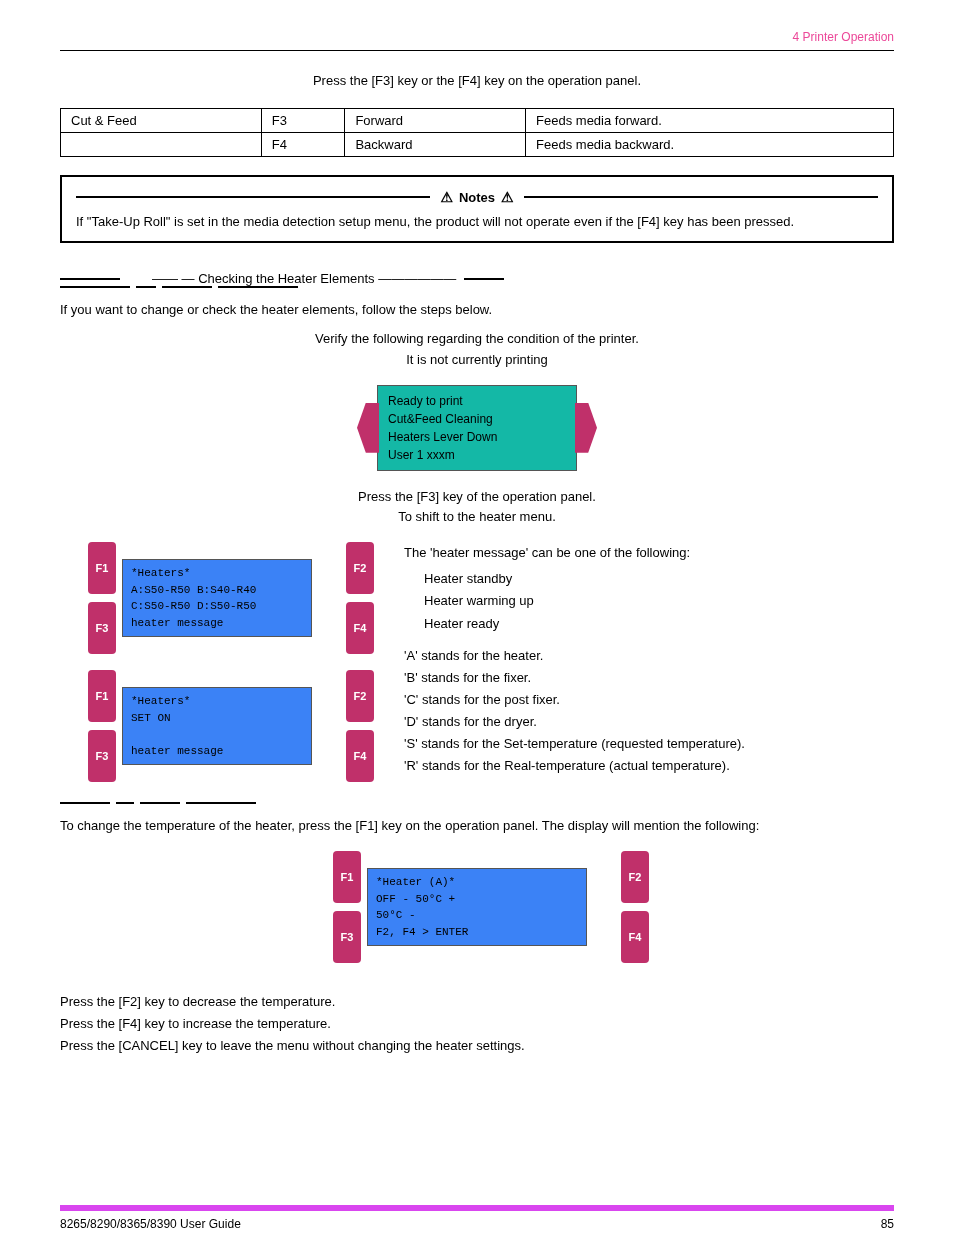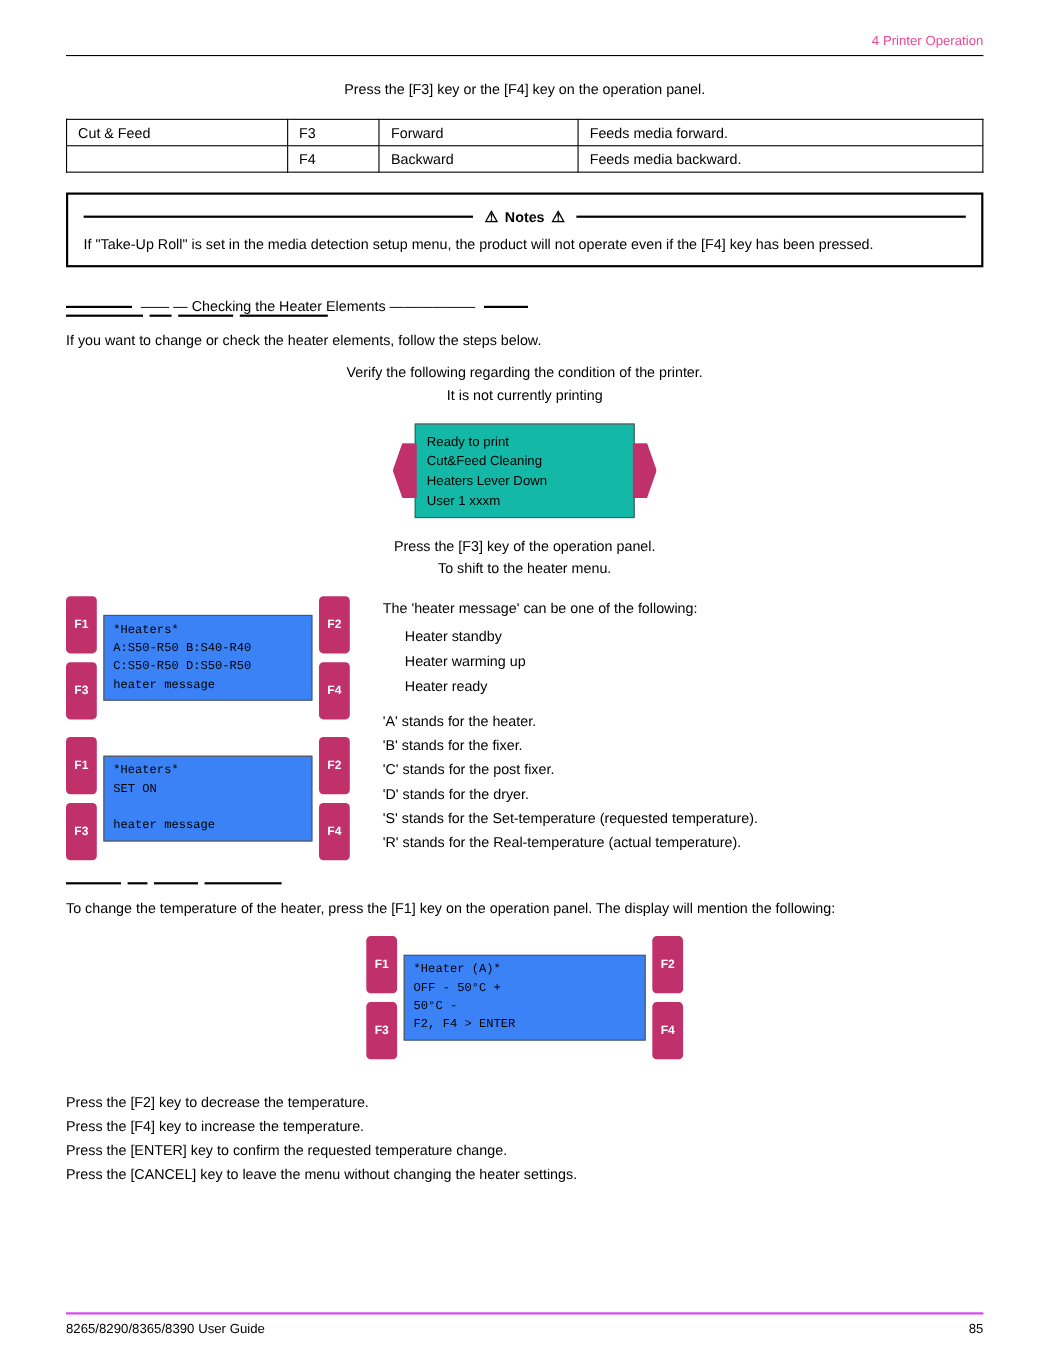--- a/index.html
+++ b/index.html
@@ -81,20 +81,21 @@
     .title-dash {
       flex: 1;
       height: 2px;
       background: #000;
       max-width: 80px;
     }
     .section-heading {
       font-size: 14px;
       font-weight: bold;
       white-space: nowrap;
+      margin-left: 24px;
     }
     .body-text {
       font-size: 13px;
       line-height: 1.6;
       margin-bottom: 8px;
     }
     .indent-text {
       text-align: center;
       font-size: 13px;
       line-height: 1.6;
@@ -146,20 +147,21 @@
       color: #fff;
       border: none;
       border-radius: 4px;
       padding: 20px 7px;
       font-size: 11px;
       font-weight: bold;
       cursor: pointer;
       display: inline-block;
       min-width: 28px;
       text-align: center;
+      margin-left: 28px;
     }
     .panel-screen {
       background: #3b82f6;
       border: 1.5px solid #555;
       font-family: 'Courier New', monospace;
       font-size: 11px;
       padding: 5px 8px;
       line-height: 1.5;
       min-width: 190px;
     }
@@ -183,24 +185,24 @@
       justify-content: center;
       margin: 14px 0;
     }
     .heater-a-panel {
       display: flex;
       align-items: center;
       gap: 4px;
     }
     .footer-bar {
       position: absolute;
-      bottom: 20px;
+      bottom: 4px;
       left: 60px;
       right: 60px;
-      border-top: 2px solid #d946ef;
+      border-top: 6px solid #d946ef;
       padding-top: 6px;
       display: flex;
       justify-content: space-between;
       font-size: 12px;
     }
   </style>
 </head>
 <body>
 
 <div class="page">
@@ -369,21 +371,20 @@
         <div class="panel-buttons-right">
           <span class="f-key">F2</span>
           <span class="f-key">F4</span>
         </div>
       </div>
     </div>
 
     <div style="margin-top:28px; font-size:13px; line-height:1.7;">
       <div>Press the [F2] key to decrease the temperature.</div>
       <div>Press the [F4] key to increase the temperature.</div>
-      <div>Press the [ENTER] key to confirm the requested temperature change.</div>
       <div>Press the [CANCEL] key to leave the menu without changing the heater settings.</div>
     </div>
   </div>
 
   <div class="footer-bar">
     <span>8265/8290/8365/8390 User Guide</span>
     <span>85</span>
   </div>
 </div>
 

